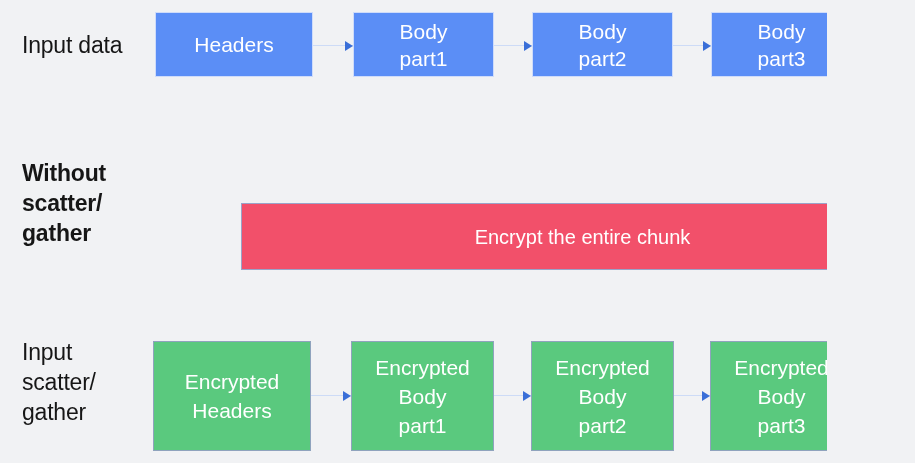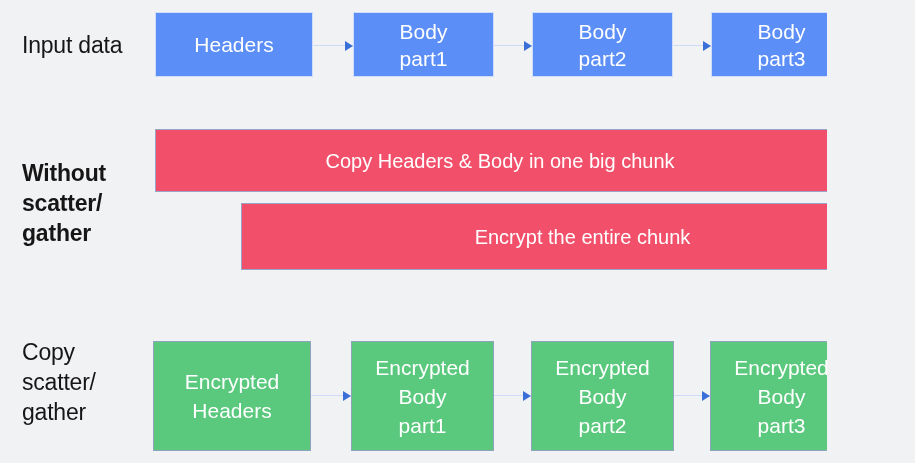--- a/index.html
+++ b/index.html
@@ -90,23 +90,22 @@
     <div class="node node-blue" style="left: 155px; top: 12px; width: 158px; height: 65px;">Headers</div>
     <div class="node node-blue" style="left: 353px; top: 12px; width: 141px; height: 65px;">Body
 part1</div>
     <div class="node node-blue" style="left: 532px; top: 12px; width: 141px; height: 65px;">Body
 part2</div>
     <div class="node node-blue" style="left: 711px; top: 12px; width: 141px; height: 65px;">Body
 part3</div>
     <div class="row-label" style="left: 22px; top: 158px; font-weight: bold;">Without
 scatter/
 gather</div>
-    <div class="node node-red" style="left: 155px; top: 129px; width: 690px; height: 63px;">Copy Headers &amp; Body in one big chunk</div>
     <div class="node node-red" style="left: 241px; top: 203px; width: 683px; height: 67px;">Encrypt the entire chunk</div>
-    <div class="row-label" style="left: 22px; top: 337px;">Copy
+    <div class="row-label" style="left: 22px; top: 337px;">Input
 scatter/
 gather</div>
     <div class="connector" style="left: 311px; top: 395px; width: 40px;"></div>
     <div class="arrowhead" style="left: 343px; top: 391px;"></div>
     <div class="connector" style="left: 494px; top: 395px; width: 37px;"></div>
     <div class="arrowhead" style="left: 523px; top: 391px;"></div>
     <div class="connector" style="left: 674px; top: 395px; width: 36px;"></div>
     <div class="arrowhead" style="left: 702px; top: 391px;"></div>
     <div class="node node-green" style="left: 153px; top: 341px; width: 158px; height: 110px;">Encrypted
 Headers</div>

